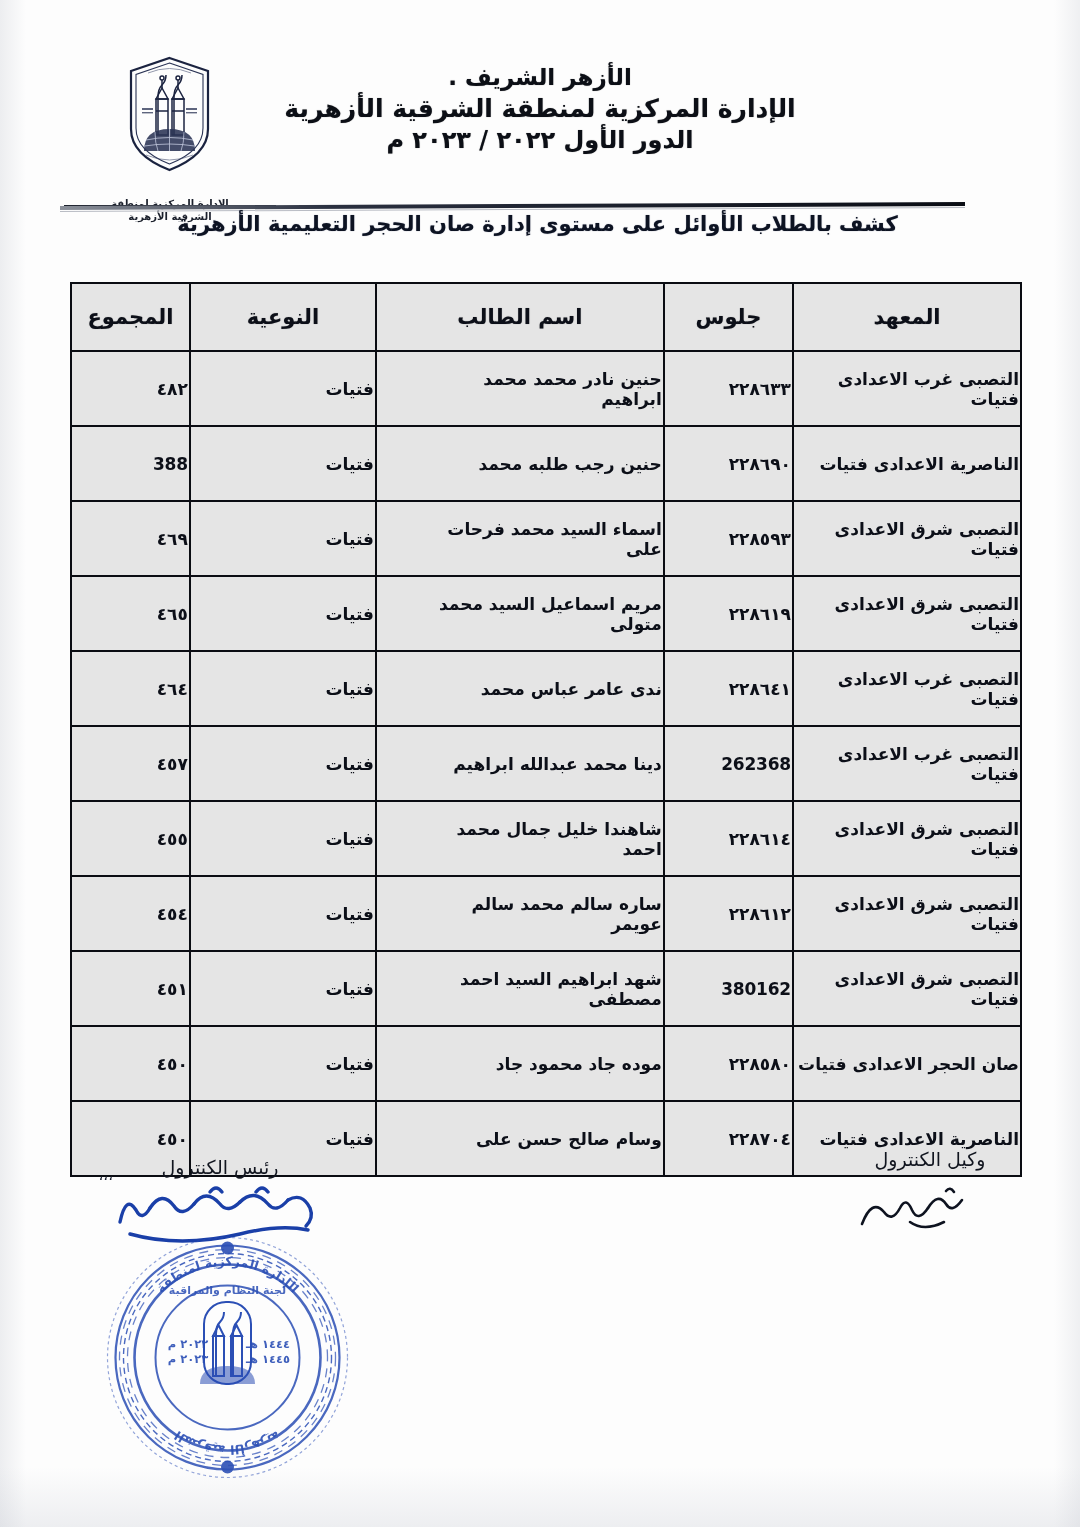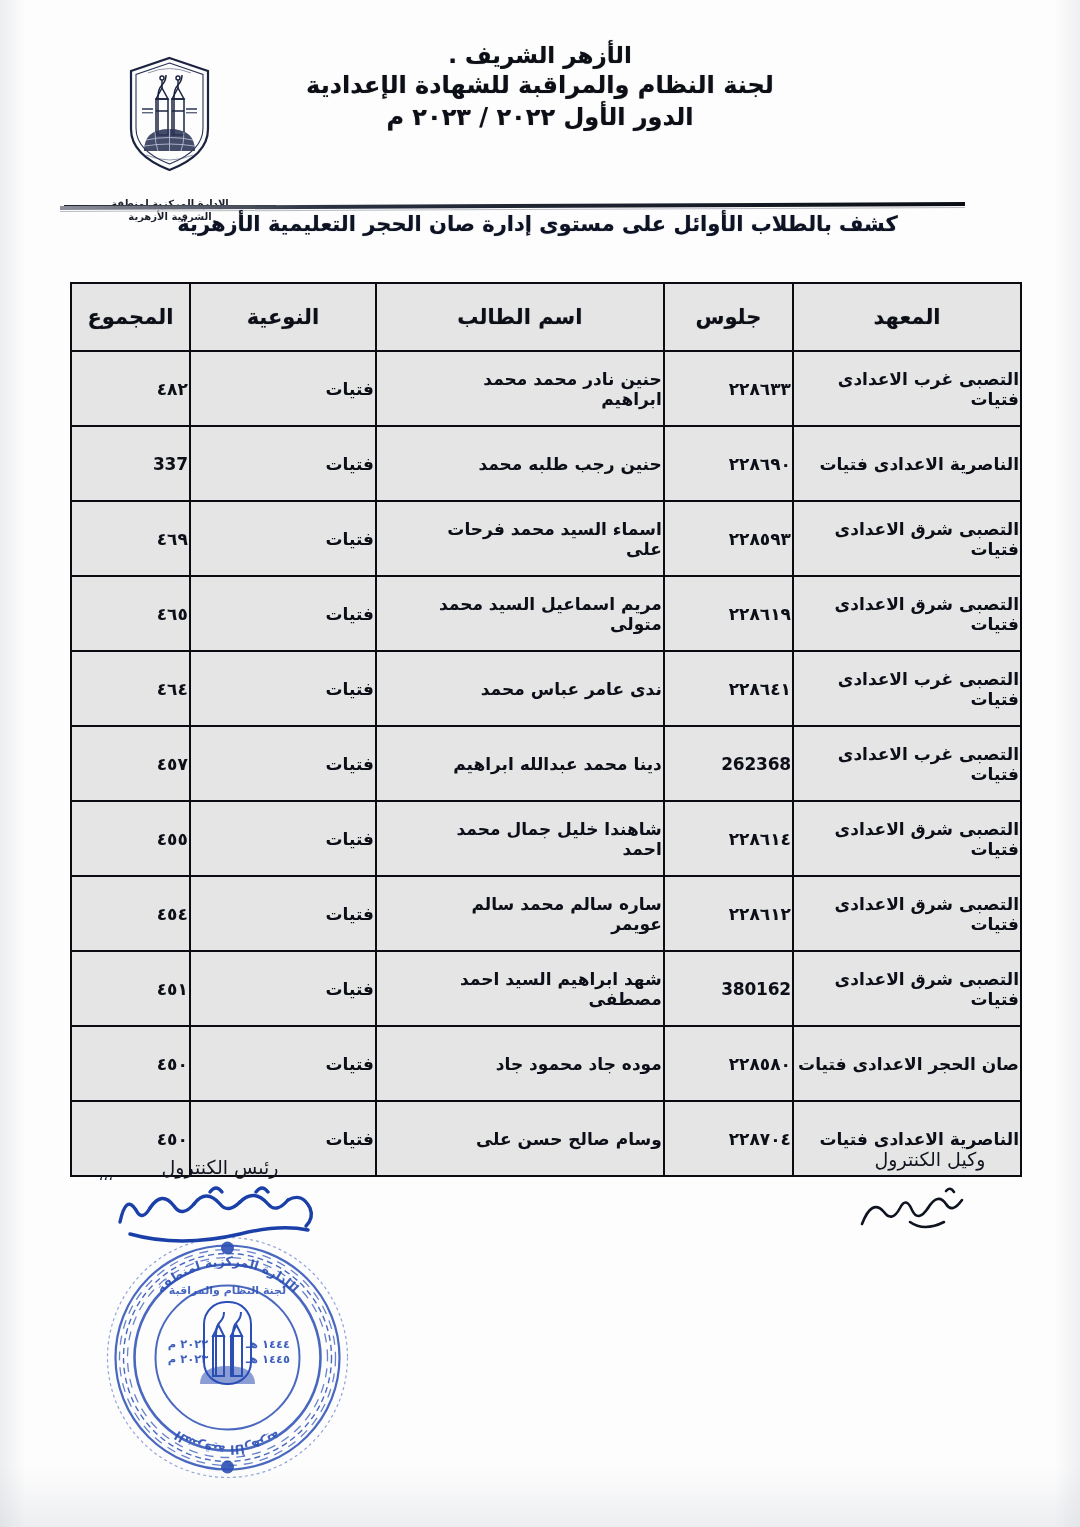--- a/index.html
+++ b/index.html
@@ -24,21 +24,21 @@
   
   .header {
     position: absolute;
     top: 28px;
     left: 0;
     right: 0;
     height: 165px;
   }
   .header-text {
     position: absolute;
-    top: 12px;
+    top: 34px;
     right: 150px;
     width: 780px;
     text-align: center;
     direction: rtl;
   }
   .header-text .line {
     font-weight: bold;
     color: #0c0f16;
     letter-spacing: -0.4px;
     line-height: 1.32;
@@ -301,21 +301,21 @@
       </div>
       <div class="logo-underline"></div>
       <div class="logo-caption">
         <span class="cap-line">الإدارة المركزية لمنطقة</span>
         <span class="cap-line">الشرقية الأزهرية</span>
       </div>
     </div>
 
     <div class="header-text">
       <div class="line hl1">الأزهر الشريف .</div>
-      <div class="line hl3">لجنة النظام والمراقبة للشهادة الإعدادية</div>
+      <div class="line hl2">الإدارة المركزية لمنطقة الشرقية الأزهرية</div>
       <div class="line hl4">الدور الأول ٢٠٢٢ / ٢٠٢٣ م</div>
     </div>
 
     <div class="header-rule"></div>
   </div>
 
   <div class="doc-title">كشف بالطلاب الأوائل على مستوى إدارة صان الحجر التعليمية الأزهرية</div>
 
   <div class="table-wrap">
     <table class="data">
@@ -341,21 +341,21 @@
             <td class="cell-seat">٢٢٨٦٣٣</td>
             <td class="cell-name">حنين نادر محمد محمد ابراهيم</td>
             <td class="cell-kind">فتيات</td>
             <td class="cell-total">٤٨٢</td>
           </tr>
           <tr>
             <td class="cell-inst">الناصرية الاعدادى فتيات</td>
             <td class="cell-seat">٢٢٨٦٩٠</td>
             <td class="cell-name">حنين رجب طلبه محمد</td>
             <td class="cell-kind">فتيات</td>
-            <td class="cell-total">337</td>
+            <td class="cell-total">388</td>
           </tr>
           <tr>
             <td class="cell-inst">التصبى شرق الاعدادى فتيات</td>
             <td class="cell-seat">٢٢٨٥٩٣</td>
             <td class="cell-name">اسماء السيد محمد فرحات على</td>
             <td class="cell-kind">فتيات</td>
             <td class="cell-total">٤٦٩</td>
           </tr>
           <tr>
             <td class="cell-inst">التصبى شرق الاعدادى فتيات</td>

